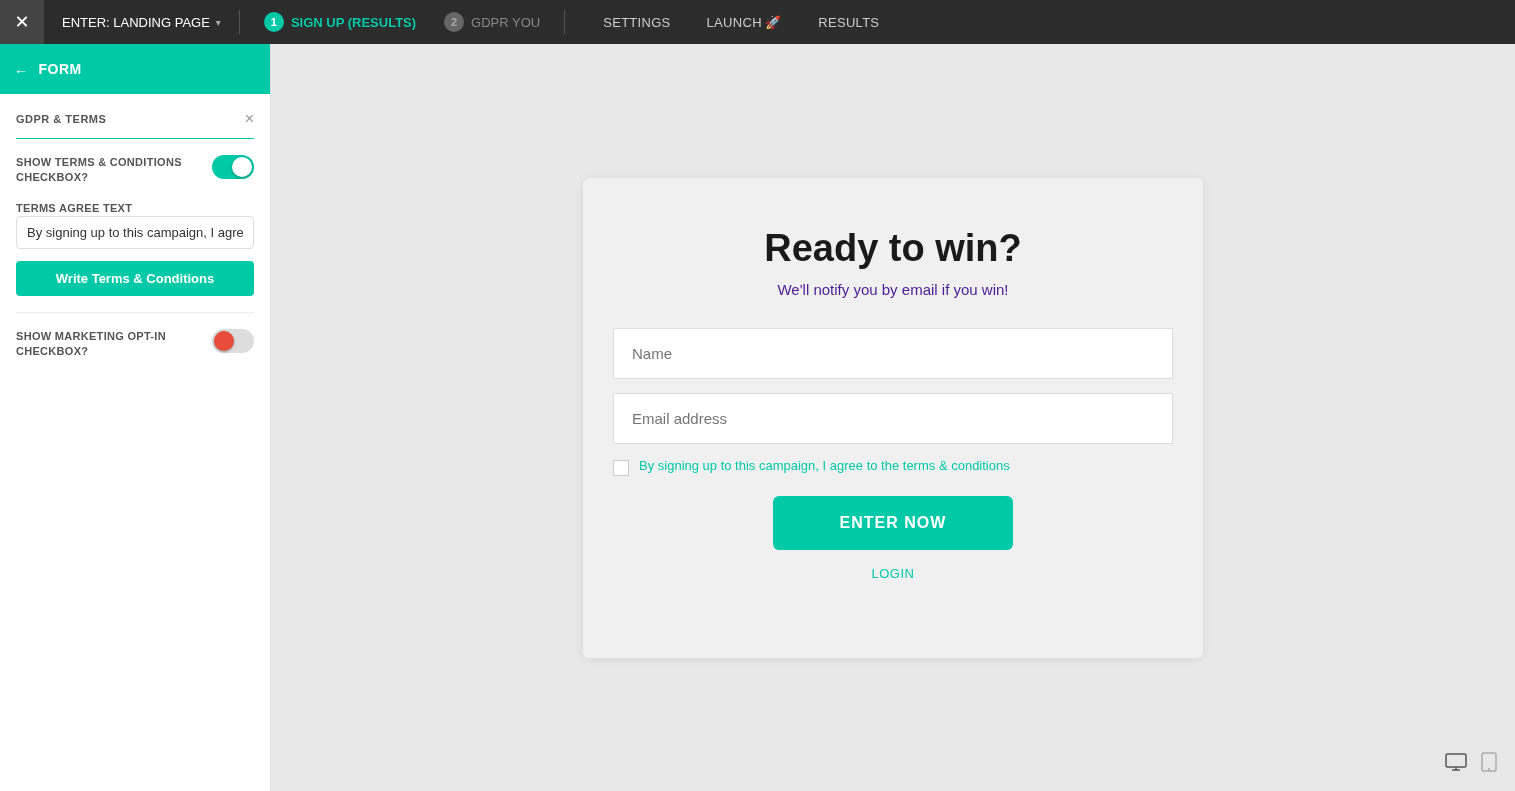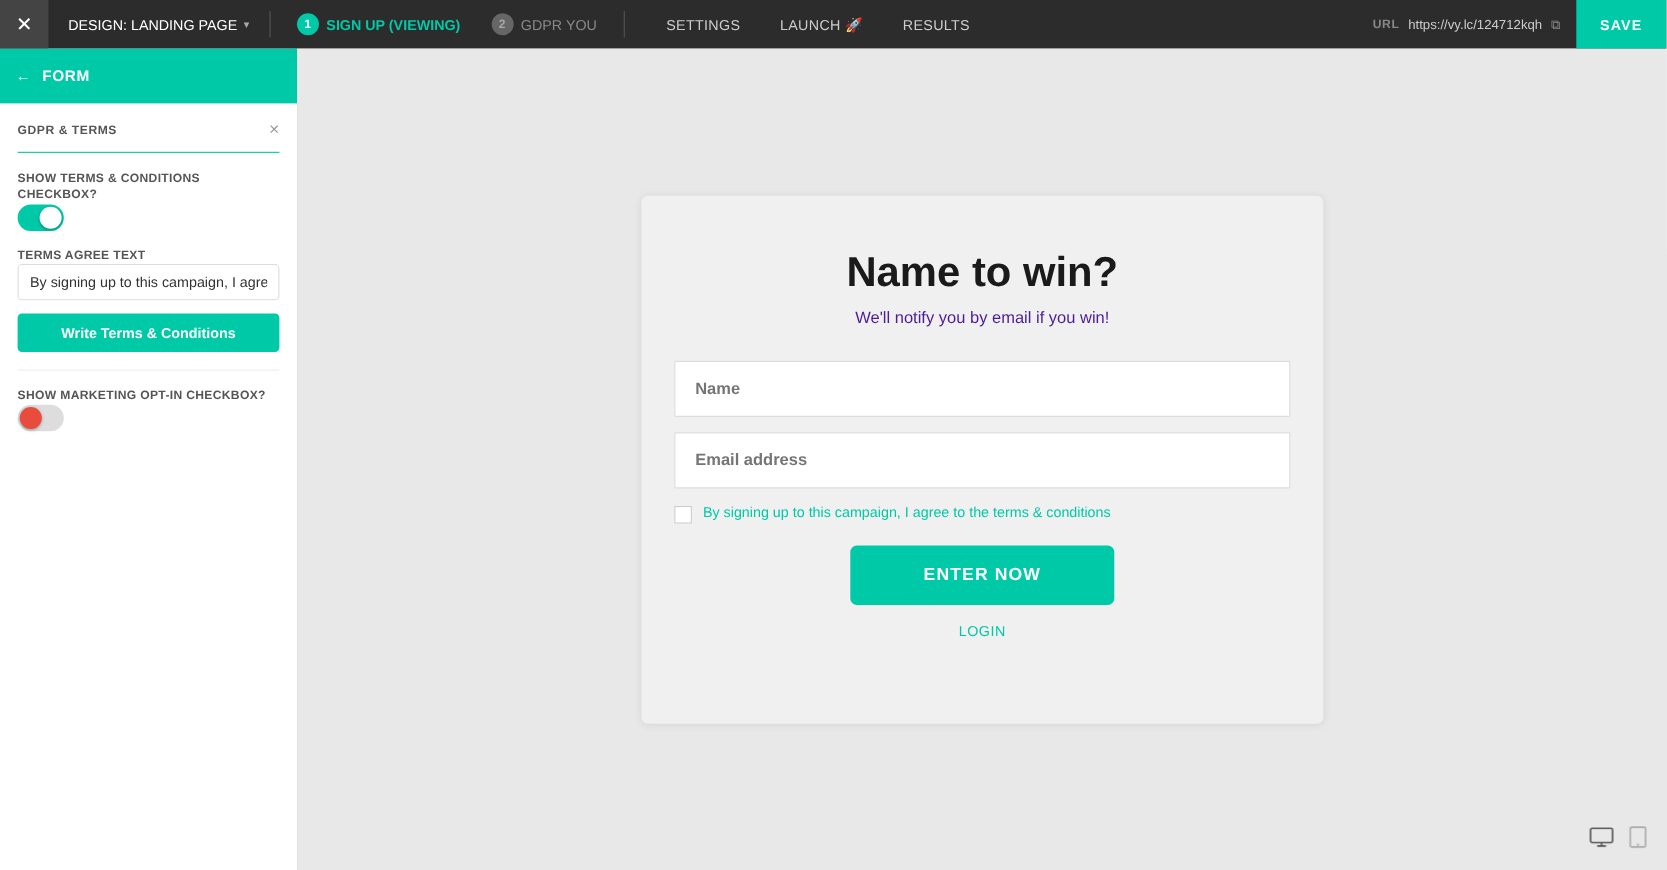--- a/index.html
+++ b/index.html
@@ -114,21 +114,20 @@
     }
     .panel-section-title-text {
       font-size: 11px; font-weight: 700; color: #555; letter-spacing: 0.5px; text-transform: uppercase;
     }
     .panel-section-close { cursor: pointer; color: #999; font-size: 16px; }
     .section-divider { height: 1px; background: #00c9a7; margin: 0 16px 0 16px; }
 
     .toggle-row {
       display: flex; align-items: flex-start; justify-content: space-between;
       padding: 16px 16px;
-      flex-direction: column;
     }
     .toggle-label {
       font-size: 11px; font-weight: 600; color: #555; letter-spacing: 0.3px; text-transform: uppercase;
       flex: 1; padding-right: 10px; line-height: 1.4;
     }
     
     .toggle-switch {
       width: 42px; height: 24px; border-radius: 12px;
       position: relative; cursor: pointer; flex-shrink: 0;
     }
@@ -180,21 +179,21 @@
       font-size: 38px; font-weight: 900; color: #1a1a1a;
       text-align: center; margin-bottom: 12px;
       line-height: 1.1;
     }
     .card-subtext {
       font-size: 15px; color: #4c1d95; text-align: center; margin-bottom: 30px;
     }
     .card-input-field {
       width: 100%; background: #fff; border: 1px solid #ddd; border-radius: 1px;
       padding: 16px 18px; font-size: 15px; color: #aaa;
-      margin-bottom: 14px; outline: none; font-weight: bold;
+      margin-bottom: 14px; outline: none;
     }
     .checkbox-row {
       display: flex; align-items: flex-start; gap: 10px;
       width: 100%; margin-bottom: 20px;
     }
     .card-checkbox {
       width: 16px; height: 16px; border: 1.5px solid #ccc;
       flex-shrink: 0; margin-top: 2px; background: #fff;
     }
     .checkbox-label {
@@ -224,53 +223,45 @@
     .device-icon.active { color: #333; }
   </style>
 </head>
 <body>
 
 <div class="top-nav">
   <div class="top-nav-close">
     <span>✕</span>
   </div>
   <div class="top-nav-design">
-    <span>DESIGN: LANDING PAGE</span>
+    <span>ENTER: LANDING PAGE</span>
     <span class="chevron">▾</span>
   </div>
   <div class="top-nav-divider"></div>
   <div class="top-nav-steps">
     <div class="step active">
       <div class="step-number">1</div>
-      <span class="step-label">SIGN UP (VIEWING)</span>
+      <span class="step-label">SIGN UP (RESULTS)</span>
     </div>
     <div class="step inactive">
       <div class="step-number">2</div>
       <span class="step-label">GDPR YOU</span>
     </div>
   </div>
   <div class="top-nav-divider"></div>
   <div class="top-nav-tabs">
     <div class="nav-tab">
       <span>SETTINGS</span>
     </div>
     <div class="nav-tab">
       <span>LAUNCH 🚀</span>
     </div>
     <div class="nav-tab">
       <span>RESULTS</span>
     </div>
-  </div>
-  <div class="top-nav-right">
-    <div class="url-section">
-      <span class="url-label">URL</span>
-      <span class="url-value">https://vy.lc/124712kqh</span>
-      <span class="url-external">⧉</span>
-    </div>
-    <button class="save-btn">SAVE</button>
   </div>
 </div>
 
 <div class="main-layout">
 
   <div class="left-panel">
     <div class="panel-header">
       <span class="panel-header-back">
         <span>← </span>
       </span>
@@ -304,21 +295,21 @@
     <div class="toggle-row">
       <span class="toggle-label">SHOW MARKETING OPT-IN CHECKBOX?</span>
       <div class="toggle-switch off-red">
         <div class="toggle-knob"></div>
       </div>
     </div>
   </div>
 
   <div class="content-area">
     <div class="campaign-card">
-      <div class="card-headline">Name to win?</div>
+      <div class="card-headline">Ready to win?</div>
       <div class="card-subtext">We'll notify you by email if you win!</div>
       <input class="card-input-field" type="text" placeholder="Name" style="">
       <input class="card-input-field" type="email" placeholder="Email address" style="">
       <div class="checkbox-row">
         <div class="card-checkbox"></div>
         <span class="checkbox-label">By signing up to this campaign, I agree to the terms &amp; conditions</span>
       </div>
       <button class="enter-btn">ENTER NOW</button>
       <span class="login-link">LOGIN</span>
     </div>

